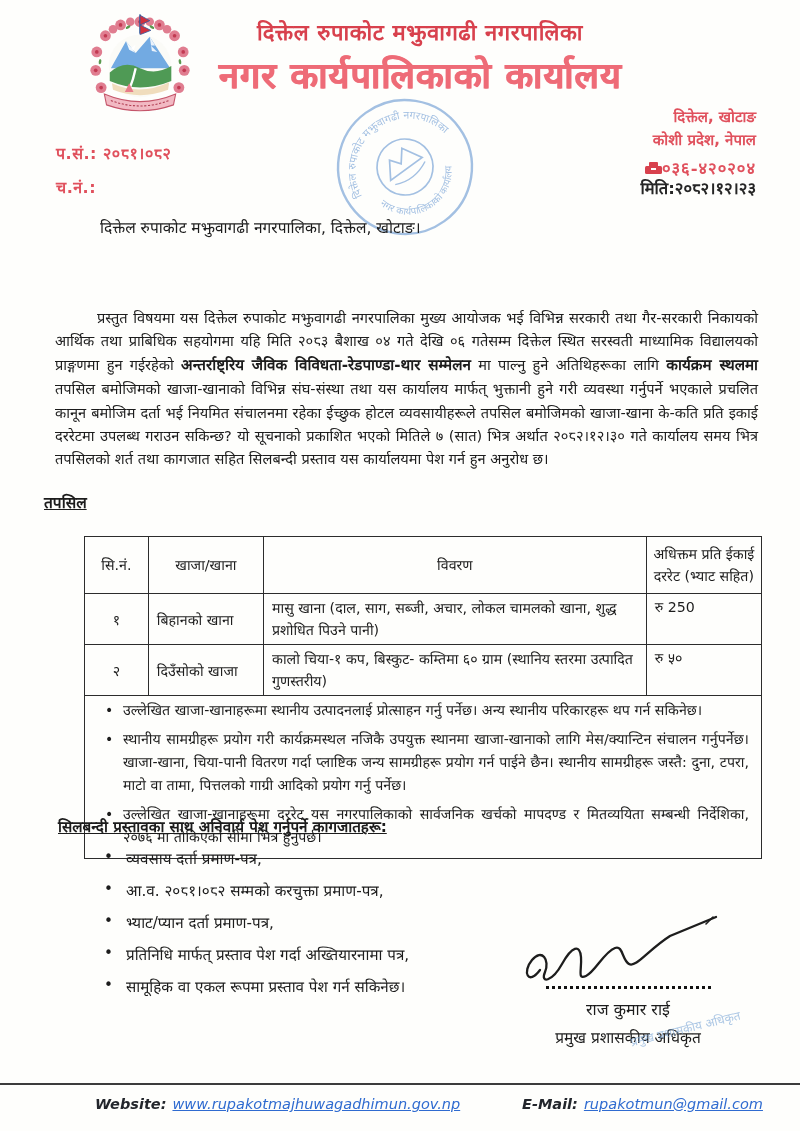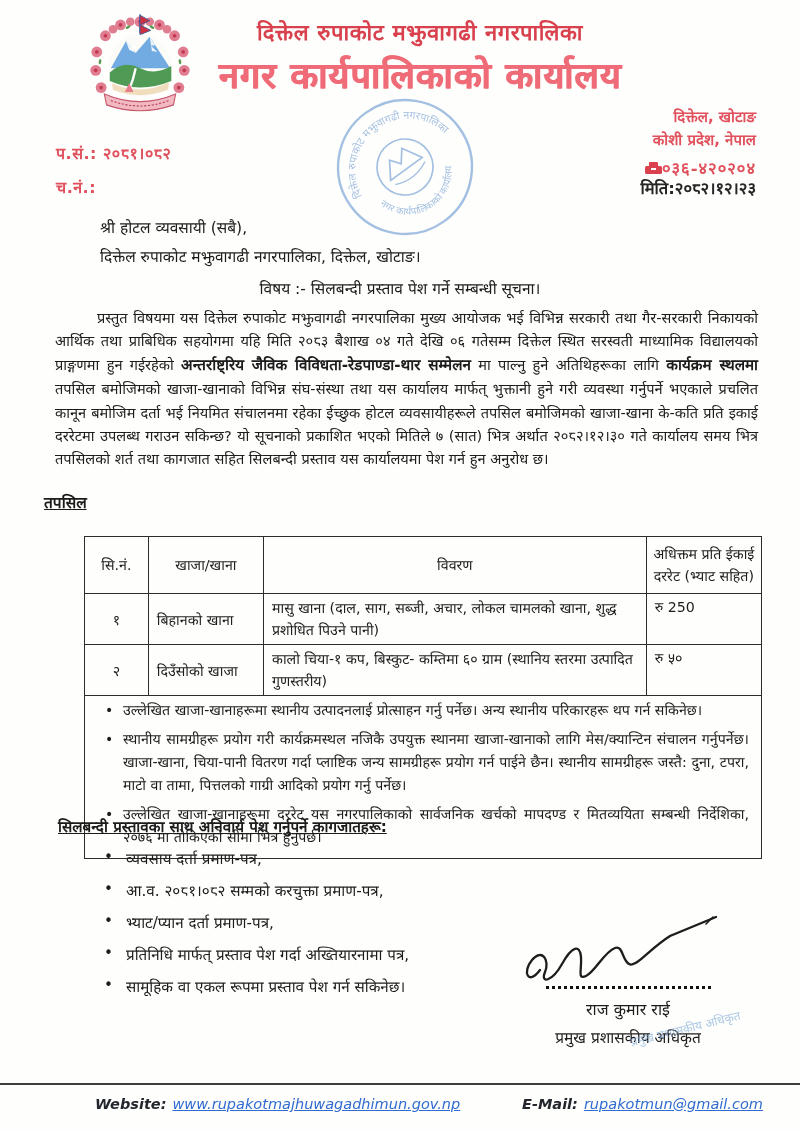--- a/index.html
+++ b/index.html
@@ -179,25 +179,23 @@
       <span>२०८१।०८२</span>
     </div>
     <div class="ref-line">
       <span>च.नं.:</span>
     </div>
   </div>
 
   <div class="date-line">मिति:२०८२।१२।२३</div>
 
   <div class="recipient">
-    <div>श्री होटल व्यवसायी (सबै),</div>
     <div>दिक्तेल रुपाकोट मझुवागढी नगरपालिका, दिक्तेल, खोटाङ।</div>
   </div>
 
-  <div class="subject-line">विषय :- सिलबन्दी प्रस्ताव पेश गर्ने सम्बन्धी सूचना।</div>
 
   <div class="body-para"><span>प्रस्तुत विषयमा यस दिक्तेल रुपाकोट मझुवागढी नगरपालिका मुख्य आयोजक भई विभिन्न सरकारी तथा गैर-सरकारी निकायको आर्थिक तथा प्राबिधिक सहयोगमा यहि मिति २०८३ बैशाख ०४ गते देखि ०६ गतेसम्म दिक्तेल स्थित सरस्वती माध्यामिक विद्यालयको प्राङ्गणमा हुन गईरहेको </span><b>अन्तर्राष्ट्रिय जैविक विविधता-रेडपाण्डा-थार सम्मेलन</b><span> मा पाल्नु हुने अतिथिहरूका लागि </span><b>कार्यक्रम स्थलमा</b><span> तपसिल बमोजिमको खाजा-खानाको विभिन्न संघ-संस्था तथा यस कार्यालय मार्फत् भुक्तानी हुने गरी व्यवस्था गर्नुपर्ने भएकाले प्रचलित कानून बमोजिम दर्ता भई नियमित संचालनमा रहेका ईच्छुक होटल व्यवसायीहरूले तपसिल बमोजिमको खाजा-खाना के-कति प्रति इकाई दररेटमा उपलब्ध गराउन सकिन्छ? यो सूचनाको प्रकाशित भएको मितिले ७ (सात) भित्र अर्थात २०८२।१२।३० गते कार्यालय समय भित्र तपसिलको शर्त तथा कागजात सहित सिलबन्दी प्रस्ताव यस कार्यालयमा पेश गर्न हुन अनुरोध छ।</span></div>
 
   <div class="tapsil-title">तपसिल</div>
 
   <table class="rate-table">
     <colgroup>
         <col class="col-sn">
         <col class="col-item">
         <col class="col-desc">

